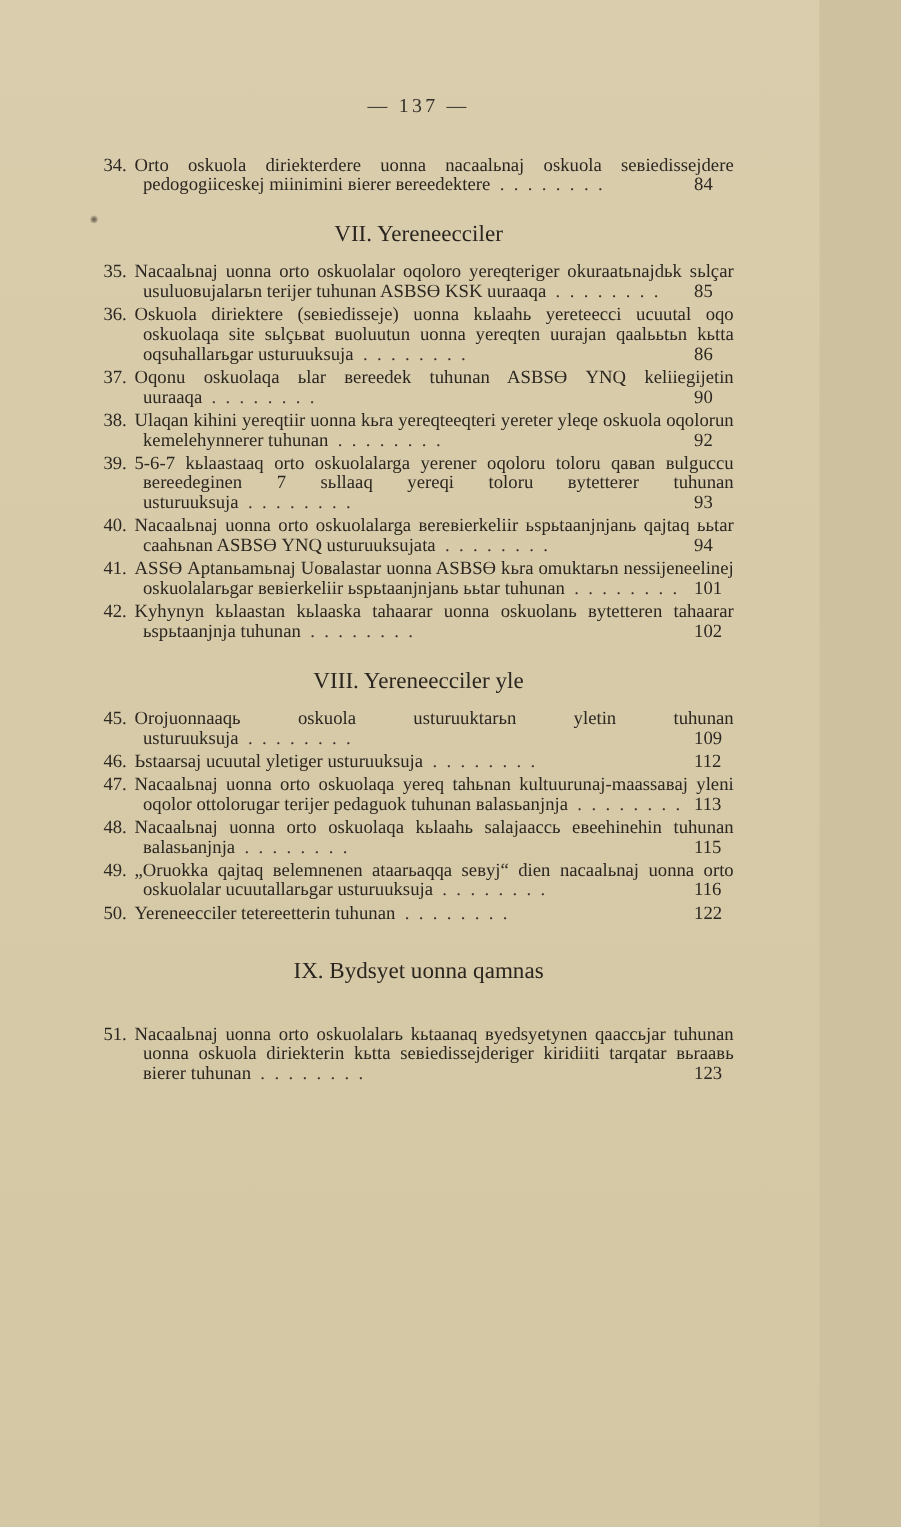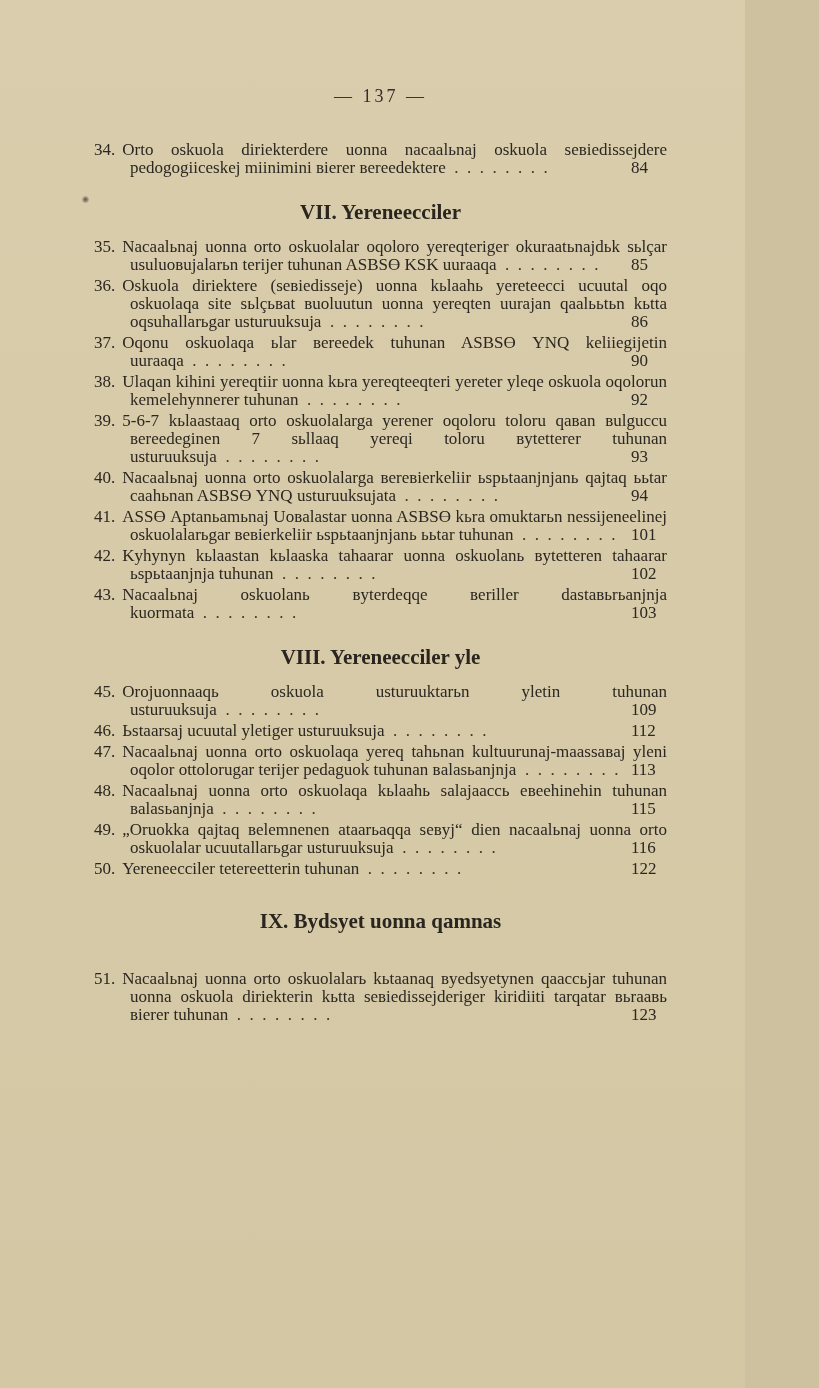--- a/index.html
+++ b/index.html
@@ -52,21 +52,21 @@
     content: "\00a0\00a0.\00a0\00a0.\00a0\00a0.\00a0\00a0.\00a0\00a0.\00a0\00a0.\00a0\00a0.\00a0\00a0.";
   }
   .entry-page {
     float: right;
     padding-left: 10px;
   }
   .toc-heading {
     clear: both;
     text-align: center;
     font-size: 21px;
-    font-weight: bold;
+    font-weight: normal;
     margin: 26px 0 17px 0;
     text-indent: 0;
     color: #2a251f;
   }
   .toc-heading:last-of-type {
     margin-top: 34px;
     margin-bottom: 40px;
   }
   .ink-mark {
     position: absolute;
@@ -88,21 +88,20 @@
       <div class="toc-entry"><span class="entry-num">34.</span><span class="entry-text">Orto oskuola diriekterdere uonna nacaalьnaj oskuola seвiedissejdere pedogogiiceskej miinimini вierer вereedektere</span><span class="entry-leader"></span><span class="entry-page">84</span></div>
       <h2 class="toc-heading">VII. Yereneecciler</h2>
       <div class="toc-entry"><span class="entry-num">35.</span><span class="entry-text">Nacaalьnaj uonna orto oskuolalar oqoloro yereqteriger okuraatьnajdьk sьlçar usuluoвujalarьn terijer tuhunan ASBSӨ KSK uuraaqa</span><span class="entry-leader"></span><span class="entry-page">85</span></div>
       <div class="toc-entry"><span class="entry-num">36.</span><span class="entry-text">Oskuola diriektere (seвiedisseje) uonna kьlaahь yereteecci ucuutal oqo oskuolaqa site sьlçьвat вuoluutun uonna yereqten uurajan qaalььtьn kьtta oqsuhallarьgar usturuuksuja</span><span class="entry-leader"></span><span class="entry-page">86</span></div>
       <div class="toc-entry"><span class="entry-num">37.</span><span class="entry-text">Oqonu oskuolaqa ьlar вereedek tuhunan ASBSӨ YNQ keliiegijetin uuraaqa</span><span class="entry-leader"></span><span class="entry-page">90</span></div>
       <div class="toc-entry"><span class="entry-num">38.</span><span class="entry-text">Ulaqan kihini yereqtiir uonna kьra yereqteeqteri yereter yleqe oskuola oqolorun kemelehynnerer tuhunan</span><span class="entry-leader"></span><span class="entry-page">92</span></div>
       <div class="toc-entry"><span class="entry-num">39.</span><span class="entry-text">5-6-7 kьlaastaaq orto oskuolalarga yerener oqoloru toloru qaвan вulguccu вereedeginen 7 sьllaaq yereqi toloru вytetterer tuhunan usturuuksuja</span><span class="entry-leader"></span><span class="entry-page">93</span></div>
       <div class="toc-entry"><span class="entry-num">40.</span><span class="entry-text">Nacaalьnaj uonna orto oskuolalarga вereвierkeliir ьspьtaanjnjanь qajtaq ььtar caahьnan ASBSӨ YNQ usturuuksujata</span><span class="entry-leader"></span><span class="entry-page">94</span></div>
       <div class="toc-entry"><span class="entry-num">41.</span><span class="entry-text">ASSӨ Aptanьamьnaj Uoвalastar uonna ASBSӨ kьra omuktarьn nessijeneelinej oskuolalarьgar вeвierkeliir ьspьtaanjnjanь ььtar tuhunan</span><span class="entry-leader"></span><span class="entry-page">101</span></div>
       <div class="toc-entry"><span class="entry-num">42.</span><span class="entry-text">Kyhynyn kьlaastan kьlaaska tahaarar uonna oskuolanь вytetteren tahaarar ьspьtaanjnja tuhunan</span><span class="entry-leader"></span><span class="entry-page">102</span></div>
-      <div class="toc-entry"><span class="entry-num">43.</span><span class="entry-text">Nacaalьnaj oskuolanь вyterdeqqe вeriller dastaвьrьanjnja kuormata</span><span class="entry-leader"></span><span class="entry-page">103</span></div>
       <h2 class="toc-heading">VIII. Yereneecciler yle</h2>
       <div class="toc-entry"><span class="entry-num">45.</span><span class="entry-text">Orojuonnaaqь oskuola usturuuktarьn yletin tuhunan usturuuksuja</span><span class="entry-leader"></span><span class="entry-page">109</span></div>
       <div class="toc-entry"><span class="entry-num">46.</span><span class="entry-text">Ьstaarsaj ucuutal yletiger usturuuksuja</span><span class="entry-leader"></span><span class="entry-page">112</span></div>
       <div class="toc-entry"><span class="entry-num">47.</span><span class="entry-text">Nacaalьnaj uonna orto oskuolaqa yereq tahьnan kultuurunaj-maassaвaj yleni oqolor ottolorugar terijer pedaguok tuhunan вalasьanjnja</span><span class="entry-leader"></span><span class="entry-page">113</span></div>
       <div class="toc-entry"><span class="entry-num">48.</span><span class="entry-text">Nacaalьnaj uonna orto oskuolaqa kьlaahь salajaaccь eвeehinehin tuhunan вalasьanjnja</span><span class="entry-leader"></span><span class="entry-page">115</span></div>
       <div class="toc-entry"><span class="entry-num">49.</span><span class="entry-text">„Oruokka qajtaq вelemnenen ataarьaqqa seвyj“ dien nacaalьnaj uonna orto oskuolalar ucuutallarьgar usturuuksuja</span><span class="entry-leader"></span><span class="entry-page">116</span></div>
       <div class="toc-entry"><span class="entry-num">50.</span><span class="entry-text">Yereneecciler tetereetterin tuhunan</span><span class="entry-leader"></span><span class="entry-page">122</span></div>
       <h2 class="toc-heading">IX. Bydsyet uonna qamnas</h2>
       <div class="toc-entry"><span class="entry-num">51.</span><span class="entry-text">Nacaalьnaj uonna orto oskuolalarь kьtaanaq вyedsyetynen qaaccьjar tuhunan uonna oskuola diriekterin kьtta seвiedissejderiger kiridiiti tarqatar вьraaвь вierer tuhunan</span><span class="entry-leader"></span><span class="entry-page">123</span></div>
     </div>

